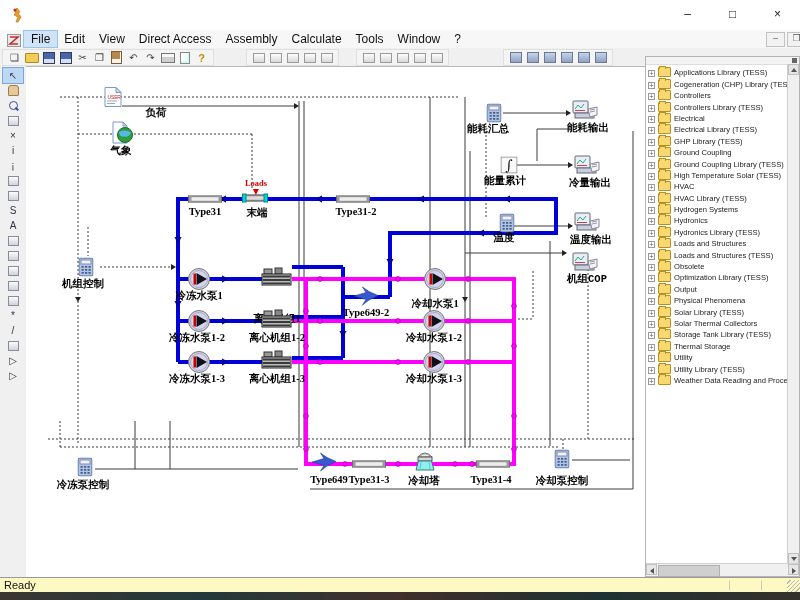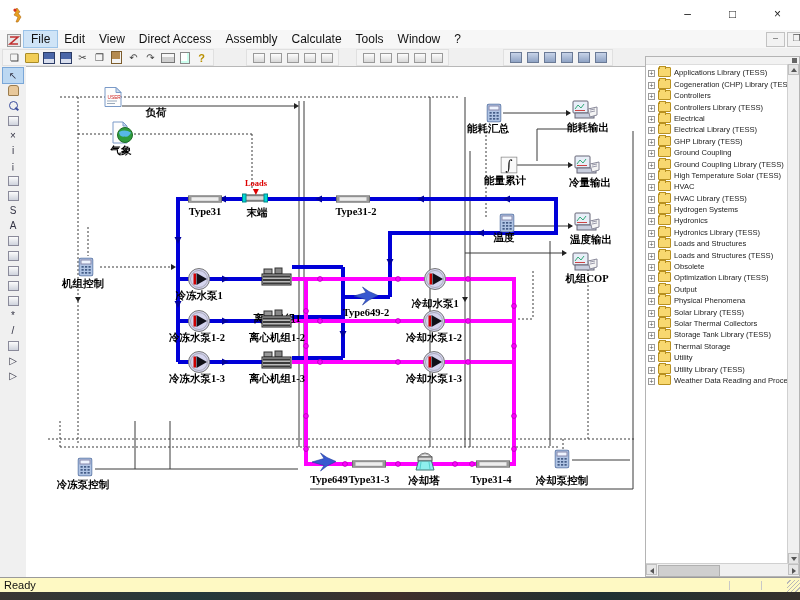--- a/index.html
+++ b/index.html
@@ -577,21 +577,21 @@
         <div class="nlabel" style="left: 591px; top: 232px;">温度输出</div>
         <div class="node-icon" style="left: 585px; top: 262px;"><svg width="26" height="22">
             <rect x="1" y="1" width="15" height="12" rx="1" fill="#e8eef8" stroke="#667"></rect>
             <polyline points="3,9 6,5 9,8 12,4" fill="none" stroke="#3a7"></polyline>
             <line x1="3" y1="10.5" x2="13" y2="10.5" stroke="#c44"></line>
             <rect x="3" y="13" width="19" height="5" fill="#c8cede" stroke="#667"></rect>
             <polygon points="16,9 25,7 25,15 18,17" fill="#f4f4f4" stroke="#889"></polygon>
             <line x1="18" y1="10" x2="23" y2="9" stroke="#99a"></line>
             <line x1="18" y1="12" x2="23" y2="11" stroke="#99a"></line>
           </svg></div>
-        <div class="nlabel" style="left: 587px; top: 271px;">机组COP</div>
+        <div class="nlabel" style="left: 587px; top: 271px; font-family: Liberation Mono, monospace;">机组COP</div>
         <div class="node-icon" style="left: 86px; top: 266px;"><svg width="15" height="19">
             <rect x="0.5" y="0.5" width="14" height="18" rx="2" fill="#b0c4e4" stroke="#5570a0"></rect>
             <rect x="2.5" y="2.5" width="10" height="4" fill="#eef4ff" stroke="#88a"></rect>
             <g fill="#445c86">
               <rect x="3" y="8.5" width="2.2" height="1.7"></rect>
               <rect x="6.5" y="8.5" width="2.2" height="1.7"></rect>
               <rect x="10" y="8.5" width="2.2" height="1.7"></rect>
               <rect x="3" y="11.5" width="2.2" height="1.7"></rect>
               <rect x="6.5" y="11.5" width="2.2" height="1.7"></rect>
               <rect x="10" y="11.5" width="2.2" height="1.7"></rect>

